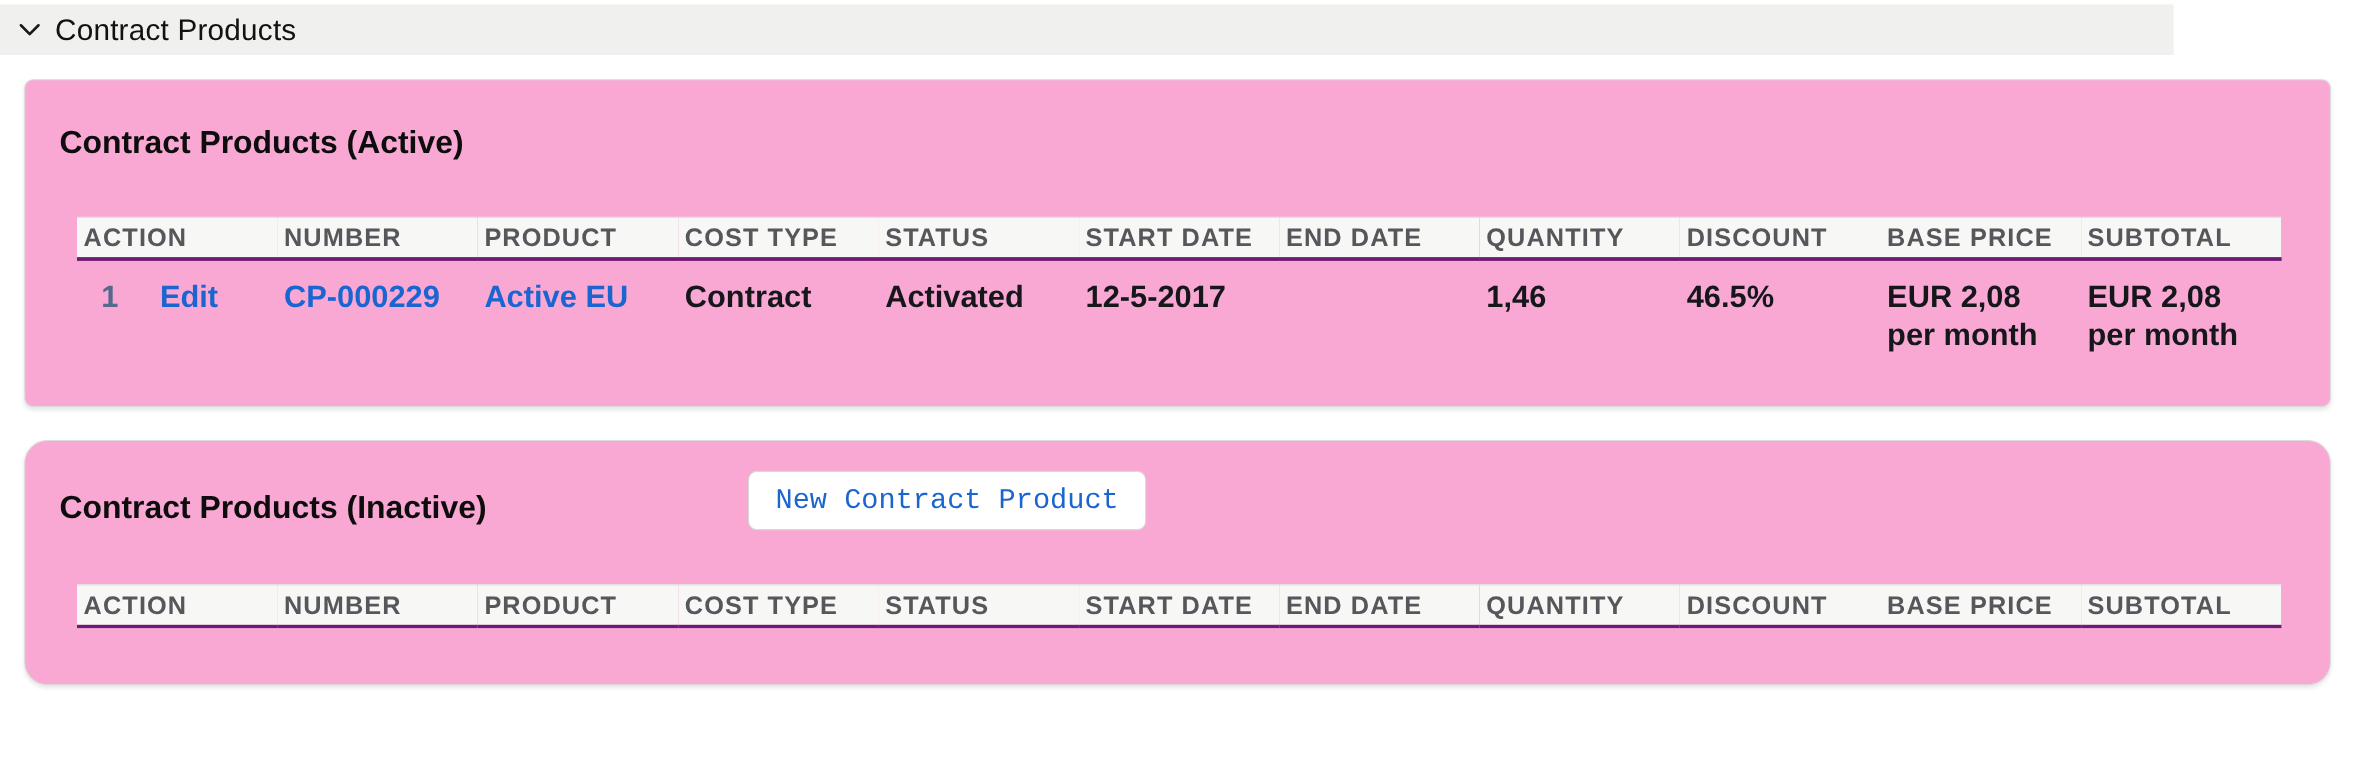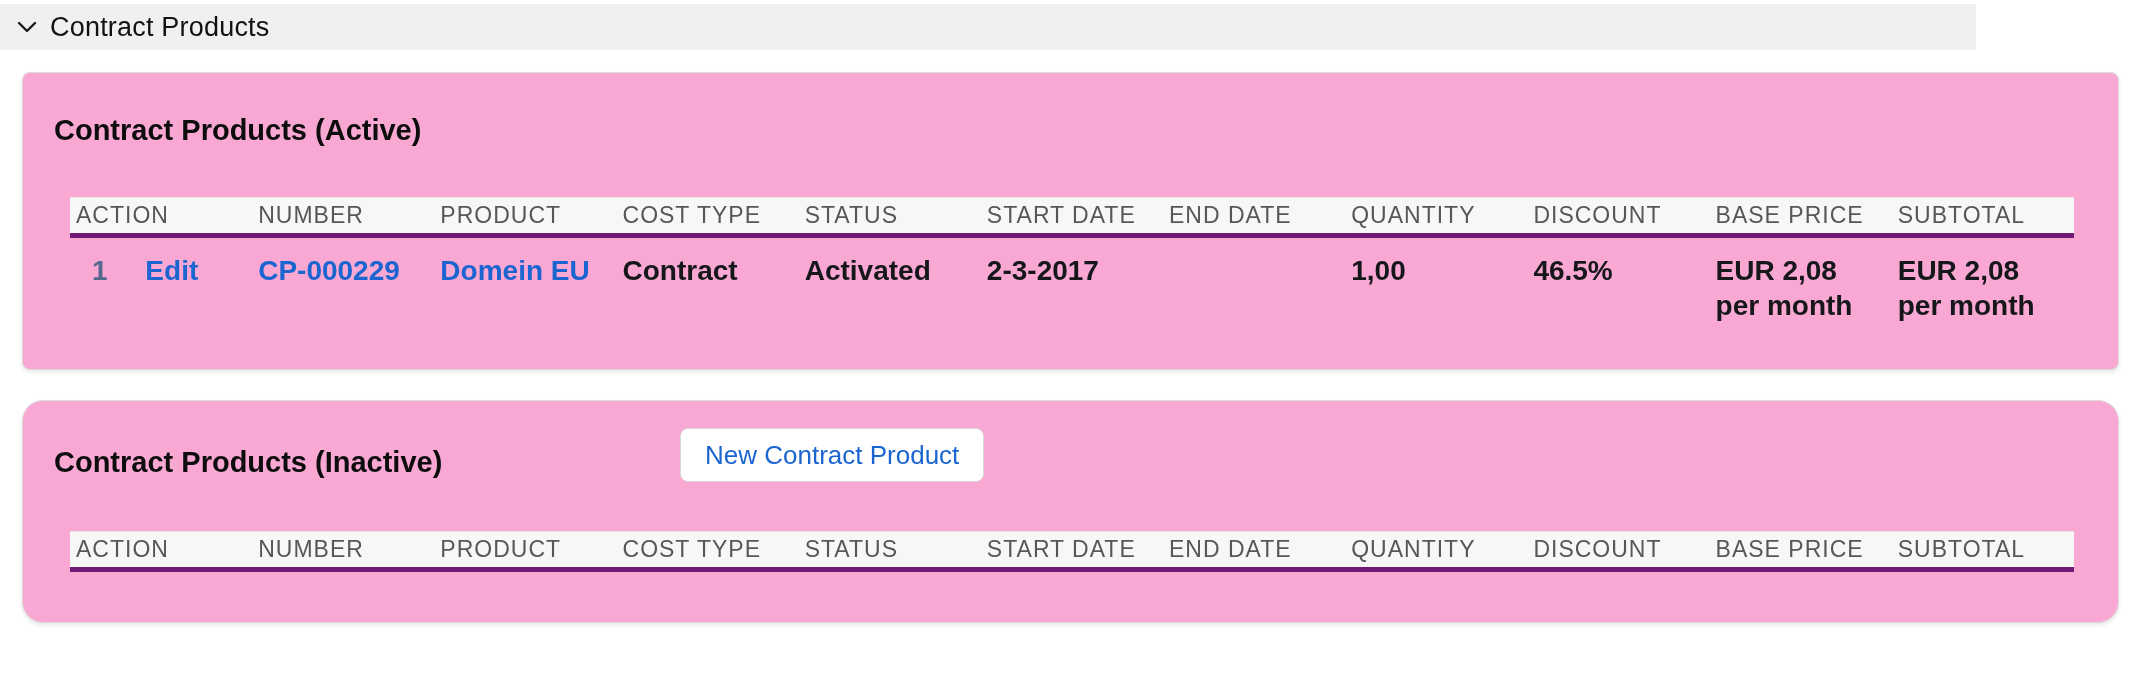--- a/index.html
+++ b/index.html
@@ -58,39 +58,39 @@
   .btn {
     position: absolute;
     left: 657px; top: 27px;
     height: 54px;
     padding: 0 24px;
     background: #ffffff;
     border: 1px solid #d8d8d7;
     border-radius: 8px;
     color: #1b65d0;
     font-size: 26px;
-    font-family: Liberation Sans, sans-serif;
+    font-family: Liberation Mono, monospace;
     cursor: pointer;
   }
   
   .tbl {
     border-collapse: collapse;
     table-layout: fixed;
     width: 2004px;
     margin-left: 47px;
   }
   .tbl1 { margin-top: 48px; }
   .tbl2 { margin-top: 52px; }
   .tbl th {
     background: #f7f7f6;
     border-top: 1px solid #e5e5e4;
-    border-bottom: 5px solid #701a75;
+    border-bottom: 3px solid #701a75;
     height: 38px;
     font-size: 23px;
-    font-weight: 400;
+    font-weight: 700;
     color: #55575a;
     letter-spacing: 1px;
     text-align: left;
     padding: 0 8px 0 6px;
     white-space: nowrap;
     overflow: hidden;
   }
   .tbl td {
     font-size: 28px;
     color: #16171b;
@@ -139,27 +139,27 @@
     <tbody>
       <tr>
         <td class="action-cell">
           <a class="idx">1</a>
           <a class="lnk">Edit</a>
         </td>
         <td>
           <a class="lnk">CP-000229</a>
         </td>
         <td>
-          <a class="lnk">Domein EU</a>
+          <a class="lnk">Active EU</a>
         </td>
         <td>Contract</td>
         <td>Activated</td>
-        <td>2-3-2017</td>
+        <td>12-5-2017</td>
         <td></td>
-        <td>1,00</td>
+        <td>1,46</td>
         <td>46.5%</td>
         <td>EUR 2,08 per month</td>
         <td>EUR 2,08 per month</td>
       </tr>
     </tbody>
   </table>
 </div>
 
 <div class="card card2">
   <div class="card-head head2">

